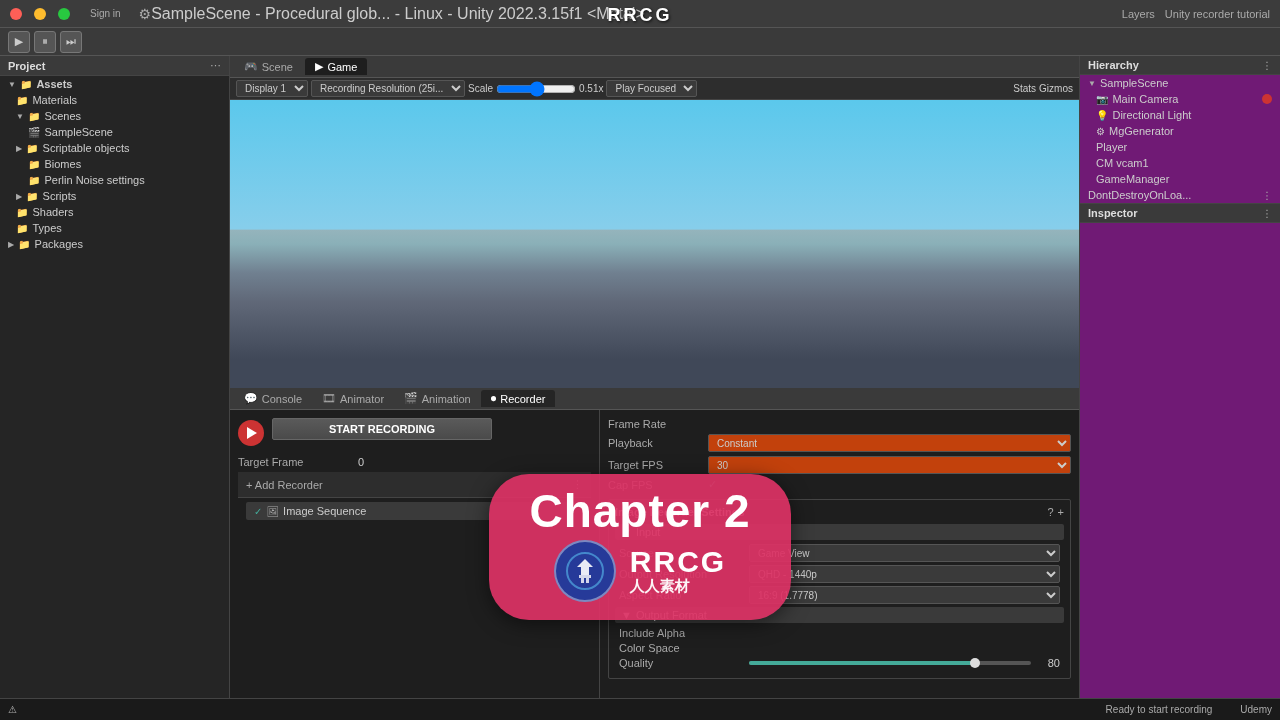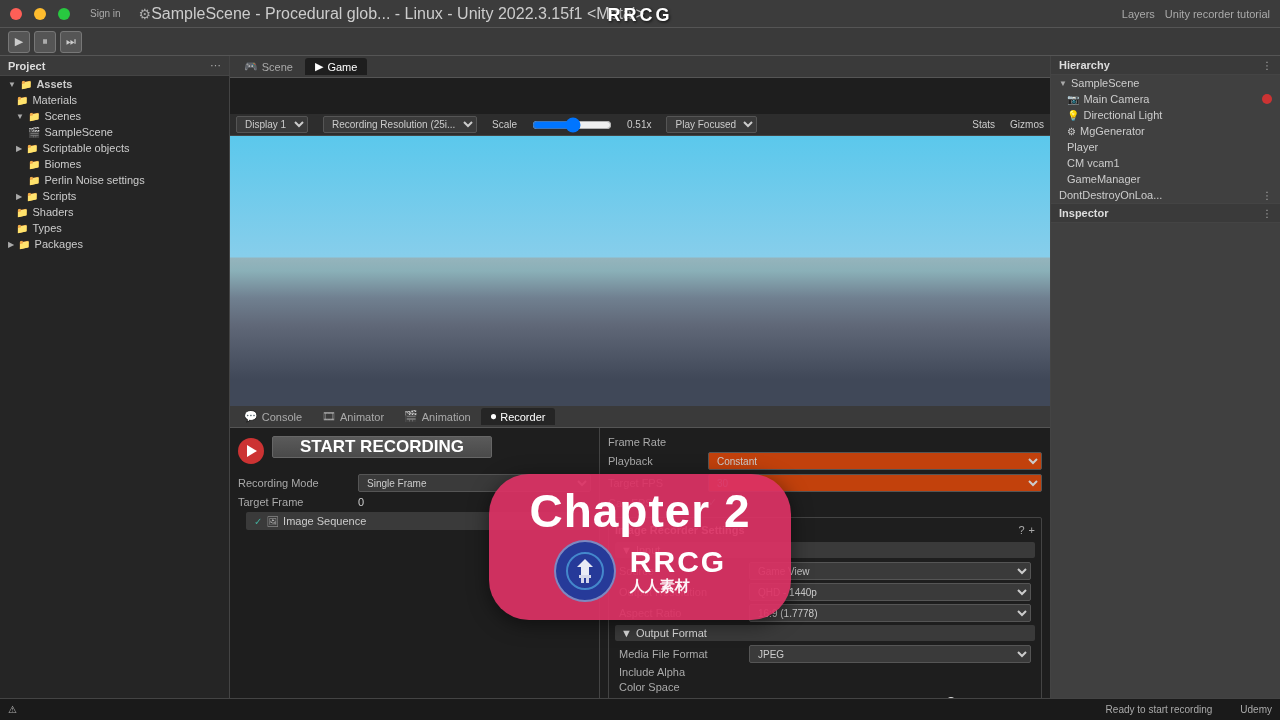--- a/index.html
+++ b/index.html
@@ -123,24 +123,23 @@
       color: #fff;
     }
 
     
     .game-toolbar {
       height: 22px;
       background: #2d2d2d;
       display: flex;
       align-items: center;
       padding: 0 6px;
-      gap: 15px;
+      gap: 3px;
       border-bottom: 1px solid #444;
       font-size: 10px;
-      margin-top: 36px;
     }
     .game-dropdown {
       background: #3a3a3a;
       border: 1px solid #555;
       border-radius: 2px;
       padding: 1px 4px;
       color: #ccc;
       font-size: 10px;
       cursor: pointer;
     }
@@ -194,21 +193,21 @@
       border-right: 1px solid #444;
       padding: 8px;
     }
     .start-recording-btn {
       width: 220px;
       height: 22px;
       background: linear-gradient(180deg, #5a5a5a, #4a4a4a);
       border: 1px solid #666;
       border-radius: 2px;
       color: #fff;
-      font-size: 17px;
+      font-size: 11px;
       font-weight: bold;
       cursor: pointer;
       display: flex;
       align-items: center;
       justify-content: center;
       margin-bottom: 8px;
     }
     .record-icon {
       width: 26px; height: 26px;
       background: #cc3333;
@@ -360,22 +359,22 @@
       background: #ddd;
       border-radius: 50%;
       position: absolute;
       top: -3px;
       transform: translateX(-50%);
     }
     .slider-value { color: #ccc; font-size: 11px; width: 25px; text-align: right; }
 
     
     .right-sidebar {
-      width: 230px;
-      background: #404040;
+      width: 201px;
+      background: #701a75;
       border-left: 1px solid #444;
       display: flex;
       flex-direction: column;
     }
 
     
     .hierarchy-panel {
       border-bottom: 1px solid #444;
     }
 
@@ -557,30 +556,29 @@
         <div style="display:flex;align-items:center;margin-bottom:8px;">
           <div class="record-icon">
             <div class="play-triangle"></div>
           </div>
           <div>
             <button class="start-recording-btn">START RECORDING</button>
           </div>
         </div>
 
         <div class="recorder-row">
-          <span class="recorder-label">Recording Mode</span>
-          <select class="recorder-select">
-            <option>Single Frame</option>
-          </select>
-        </div>
-        <div class="recorder-row">
           <span class="recorder-label">Target Frame</span>
           <span class="recorder-value">0</span>
         </div>
 
+        <div class="add-recorder-bar">
+          <button class="add-recorder-btn">+ Add Recorder</button>
+          <span style="flex:1;"></span>
+          <span style="color:#aaa;cursor:pointer;">⋮</span>
+        </div>
 
         <div class="recorder-item">
           <span style="color:#4a9;font-size:10px;">✓</span>
           <span style="color:#aaa;font-size:10px;">🖼</span>
           <span>Image Sequence</span>
         </div>
       </div>
 
       <div class="recorder-right">
         <div class="fps-row">
@@ -631,26 +629,20 @@
           <div class="prop-row">
             <span class="prop-label">Aspect Ratio</span>
             <select class="prop-select">
               <option>16:9 (1.7778)</option>
             </select>
           </div>
 
           <div class="section-header">
             <span>▼</span>
             <span>Output Format</span>
-          </div>
-          <div class="prop-row">
-            <span class="prop-label">Media File Format</span>
-            <select class="prop-select">
-              <option>JPEG</option>
-            </select>
           </div>
           <div class="prop-row">
             <span class="prop-label">Include Alpha</span>
             <span class="prop-value"></span>
           </div>
           <div class="prop-row">
             <span class="prop-label">Color Space</span>
           </div>
           <div class="prop-row">
             <span class="prop-label">Quality</span>

